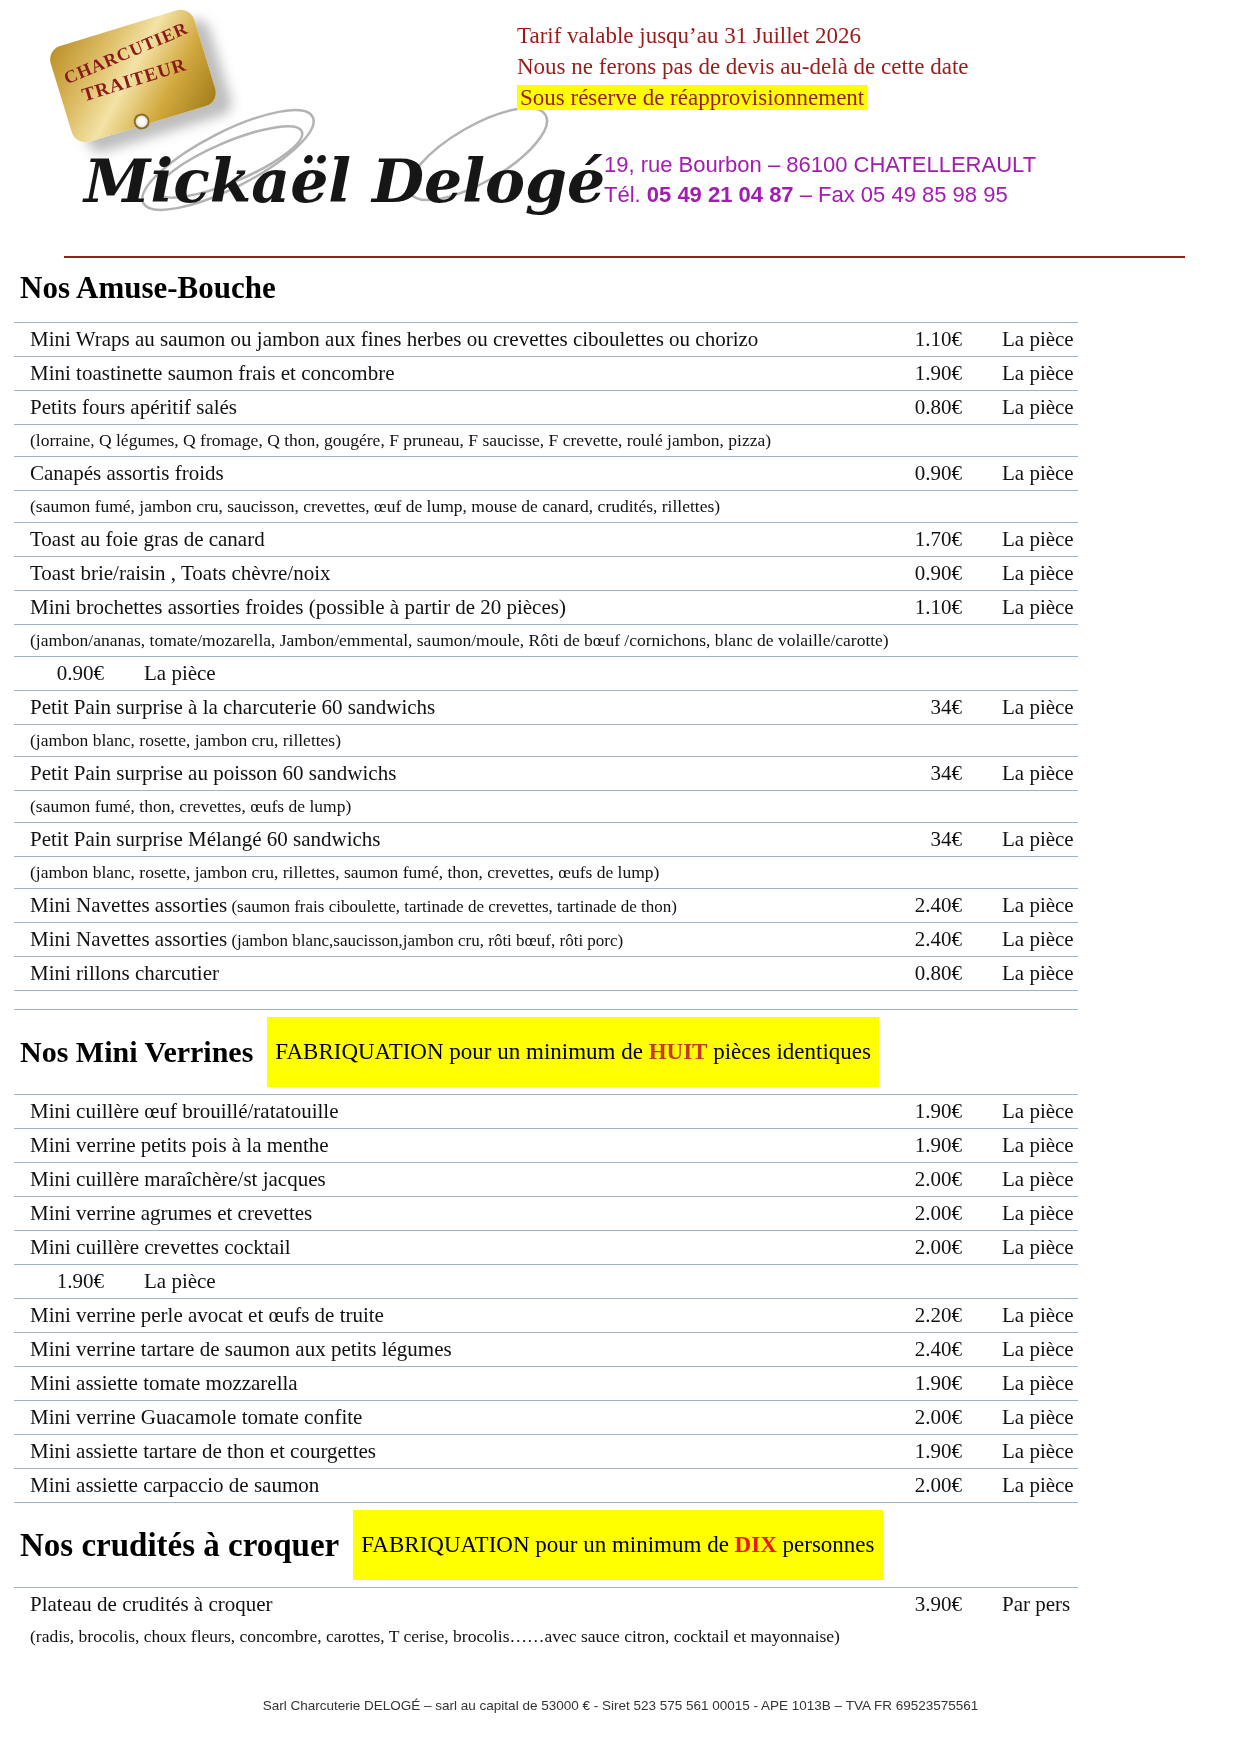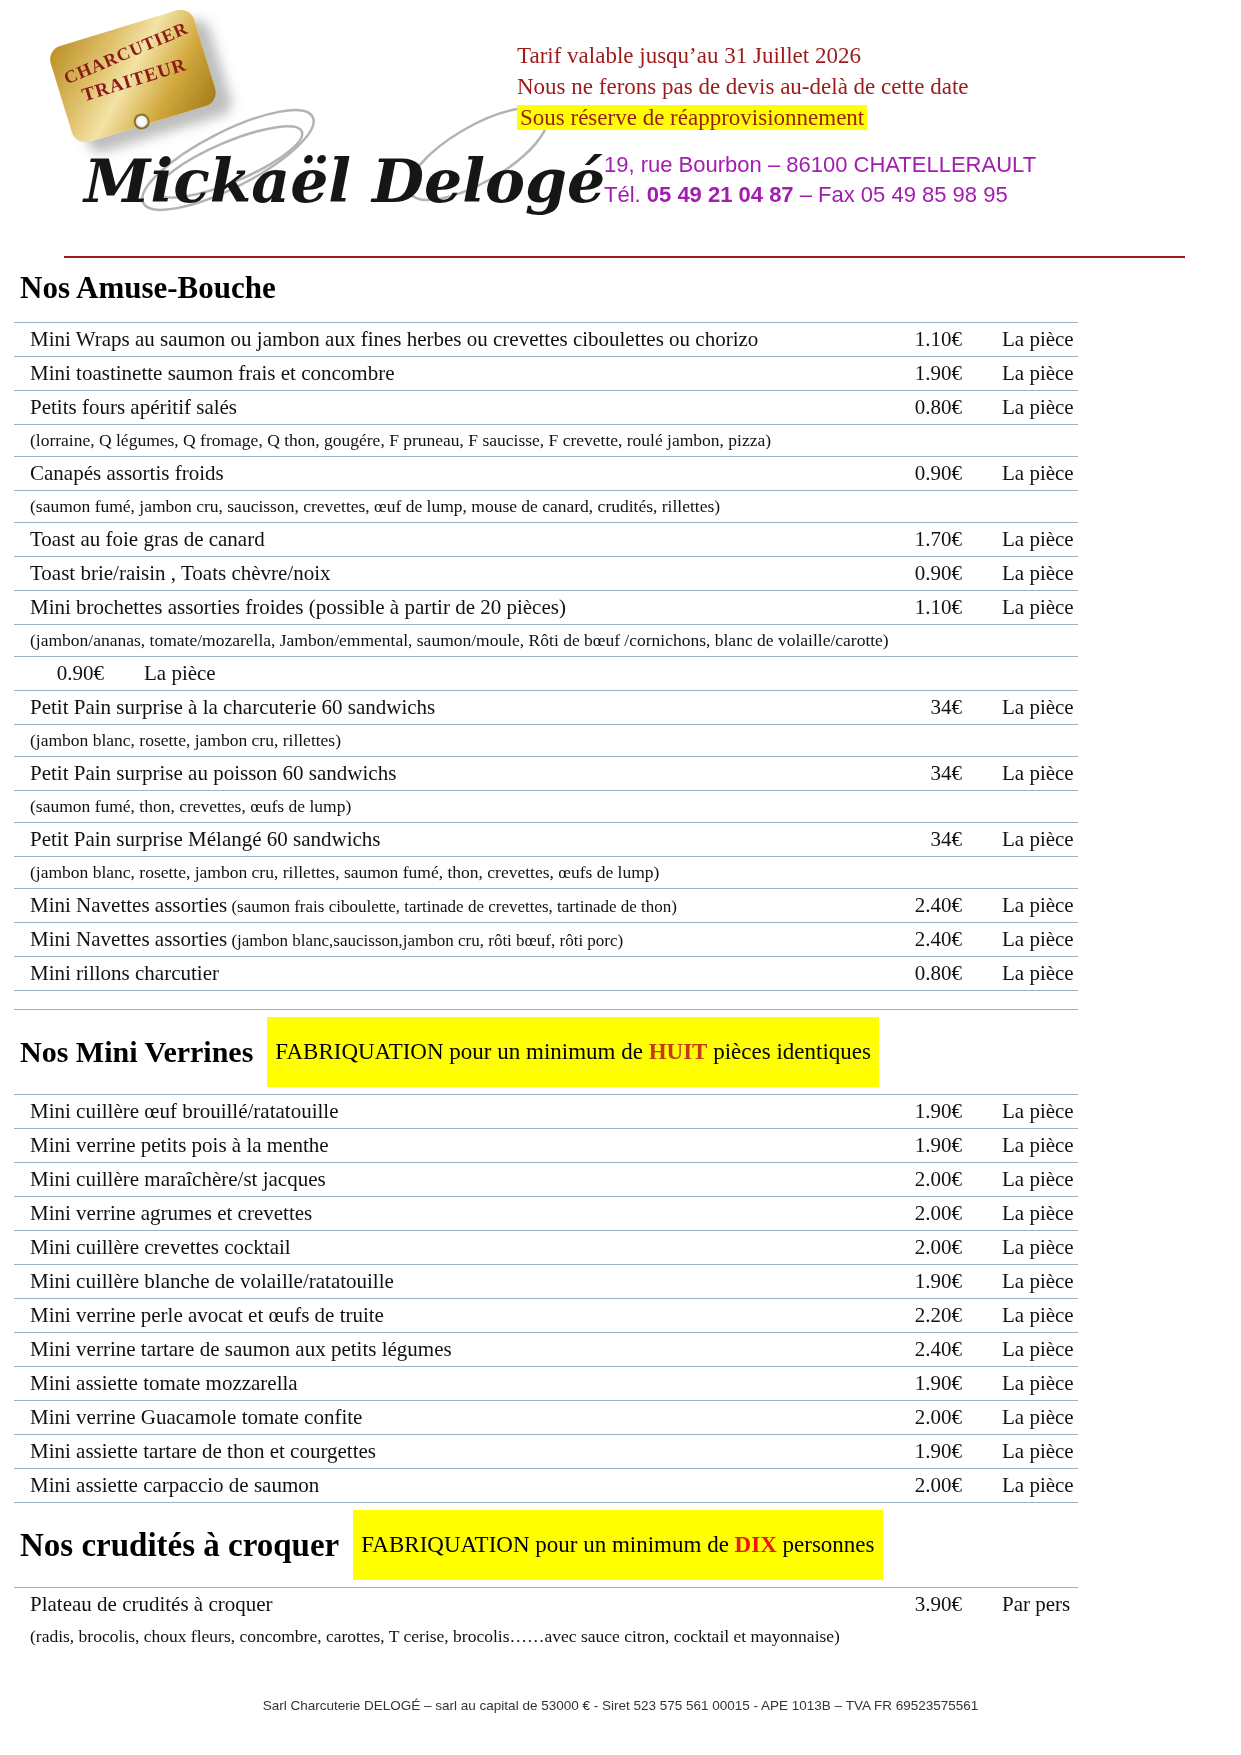--- a/index.html
+++ b/index.html
@@ -22,21 +22,21 @@
   }
   .badge-line1{margin-top:16px;text-align:center;font-weight:bold;font-size:18px;
     letter-spacing:1px;color:#8b1a1a;transform:rotate(-6deg);}
   .badge-line2{margin-top:6px;text-align:center;font-weight:bold;font-size:19px;
     letter-spacing:1px;color:#8b1a1a;}
   .badge-hole{position:absolute;left:62px;bottom:-4px;width:16px;height:16px;border-radius:50%;
     background:#fff;box-shadow:inset 0 0 0 2px #8f6f16, inset 0 0 5px rgba(0,0,0,.55);}
   .signature{position:absolute;left:78px;top:102px;width:540px;height:130px;}
   .signature svg text{font-family:"DejaVu Serif","Liberation Serif",serif;
     font-style:italic;font-weight:bold;fill:#161616;}
-  .notice{position:absolute;left:517px;top:40px;font-size:23px;line-height:31px;color:var(--darkred);}
+  .notice{position:absolute;left:517px;top:20px;font-size:23px;line-height:31px;color:var(--darkred);}
   .notice .hl{background:var(--hl);padding:0 3px;}
   .address{position:absolute;left:604px;top:150px;width:474px;
     font-family:"Liberation Sans","DejaVu Sans",sans-serif;font-size:22px;line-height:30px;color:#a21caf;}
   .address b{font-weight:bold;}
   .red-rule{position:absolute;left:64px;top:256px;width:1121px;height:2px;background:var(--darkred);}
   
   .main{position:absolute;left:14px;top:266px;width:1064px;}
   .section-heading{margin:0;display:flex;align-items:center;gap:14px;color:#000;}
   .section-title{font-weight:bold;white-space:nowrap;}
   .section-highlight{background:var(--hl);font-weight:normal;font-size:23px;
@@ -221,21 +221,20 @@
     <span class="cell name"><span class="item-name">Mini verrine agrumes et crevettes</span></span>
     <span class="cell price">2.00€</span>
     <span class="cell unit">La pièce</span>
   </div>
           <div class="row item-row">
     <span class="cell name"><span class="item-name">Mini cuillère crevettes cocktail</span></span>
     <span class="cell price">2.00€</span>
     <span class="cell unit">La pièce</span>
   </div>
           <div class="row item-row">
-    <span class="cell name"><span class="item-name">Mini cuillère blanche de volaille/ratatouille</span></span>
     <span class="cell price">1.90€</span>
     <span class="cell unit">La pièce</span>
   </div>
           <div class="row item-row">
     <span class="cell name"><span class="item-name">Mini verrine perle avocat et œufs de truite</span></span>
     <span class="cell price">2.20€</span>
     <span class="cell unit">La pièce</span>
   </div>
           <div class="row item-row">
     <span class="cell name"><span class="item-name">Mini verrine tartare de saumon aux petits légumes</span></span>

